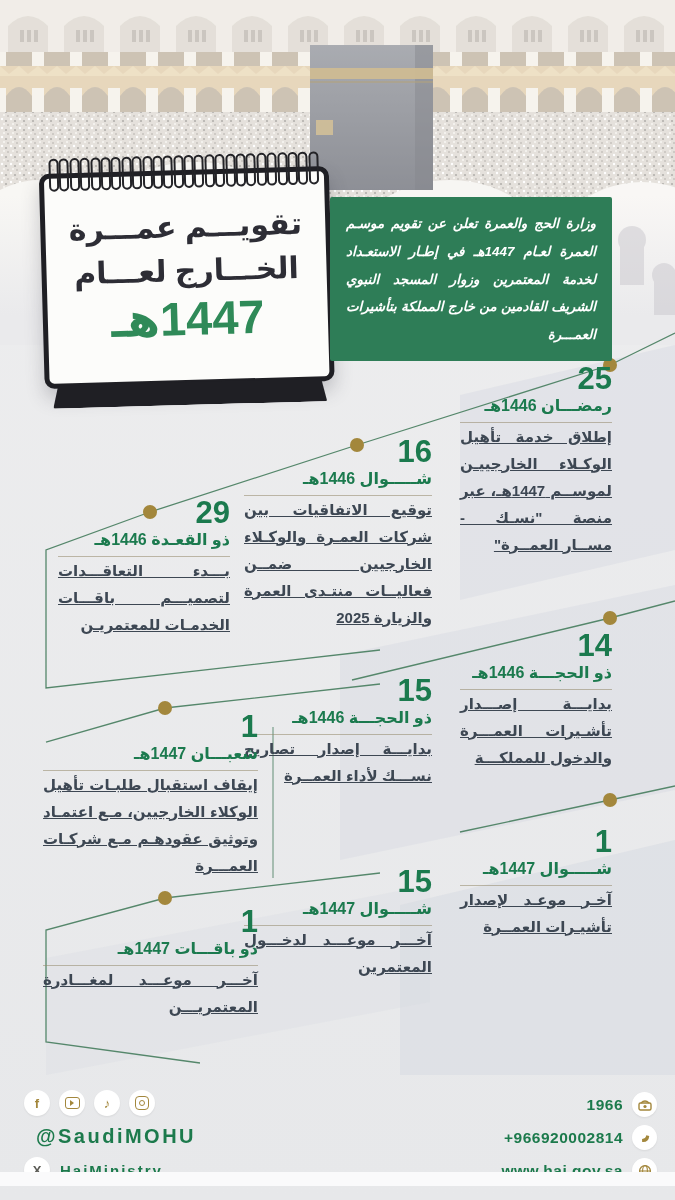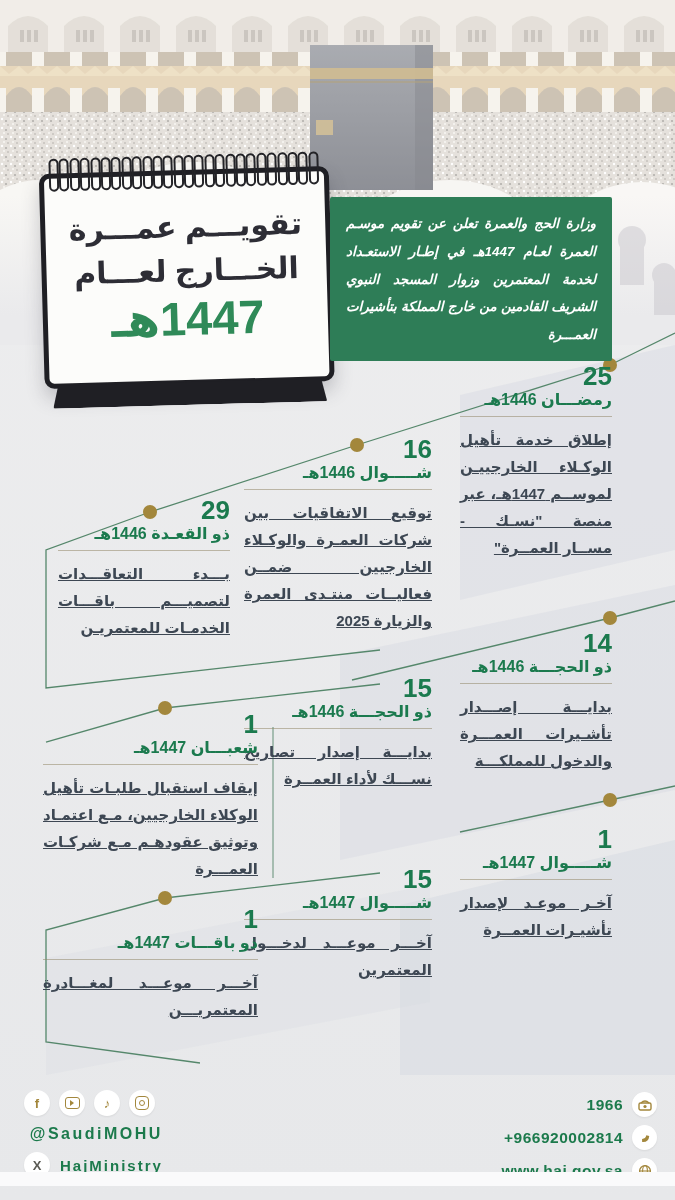--- a/index.html
+++ b/index.html
@@ -19,23 +19,23 @@
   .cal-page{position:relative;background:#fcfcfa;border:5px solid #1f1f24;border-radius:10px;
     height:205px;text-align:center;box-shadow:0 10px 18px rgba(60,60,70,.25);}
   .cal-spiral{position:absolute;top:-15px;left:10px;right:10px;display:flex;justify-content:space-between;z-index:3;}
   .cal-spiral span{width:6px;height:29px;border:2.6px solid #232327;border-radius:5px;background:transparent;display:block;}
   .cal-title{margin-top:30px;font-size:30px;font-weight:bold;color:#2d2d35;direction:rtl;line-height:1.45;}
   .cal-year{font-size:47px;font-weight:bold;color:#2f8a58;direction:rtl;line-height:1.15;}
   .cal-base{height:23px;background:#1f1f24;margin:-3px 8px 0;clip-path:polygon(2% 0,98% 0,100% 100%,0 100%);border-radius:2px;}
 
   
   .entry{position:absolute;direction:rtl;text-align:right;}
-  .entry .day{font-size:26px;font-weight:bold;color:#1b7a4e;line-height:1.05;}
+  .entry .day{font-size:31px;font-weight:bold;color:#1b7a4e;line-height:1.05;}
   .entry .month{font-size:16px;font-weight:bold;color:#1b7a4e;padding-bottom:7px;
-    border-bottom:1px solid rgba(148,136,106,.55);margin-bottom:9px;}
+    border-bottom:1px solid rgba(148,136,106,.55);}
   .entry .desc{font-size:15px;font-weight:bold;color:#3d4753;line-height:1.8;text-align:justify;text-decoration:underline;}
   .e1{right:63px;top:363px;width:152px;}
   .e2{right:243px;top:436px;width:188px;}
   .e3{right:445px;top:497px;width:172px;}
   .e4{right:63px;top:630px;width:152px;}
   .e5{right:243px;top:675px;width:188px;}
   .e6{right:417px;top:711px;width:215px;}
   .e7{right:63px;top:826px;width:152px;}
   .e8{right:243px;top:866px;width:188px;}
   .e9{right:417px;top:906px;width:215px;}
@@ -44,21 +44,21 @@
   .footer{position:absolute;left:0;right:0;top:1072px;height:114px;}
   .bottom-strip{position:absolute;left:0;right:0;bottom:0;height:14px;background:#fafafb;}
   .social{position:absolute;left:24px;top:18px;}
   .icon-row{display:flex;gap:9px;margin-bottom:9px;}
   .circ{width:26px;height:26px;border-radius:50%;background:#fff;display:flex;align-items:center;justify-content:center;
     box-shadow:0 1px 2px rgba(0,0,0,.07);color:#a3873c;font-weight:bold;font-size:13px;}
   .yt{width:13px;height:10px;border:1.6px solid #a3873c;border-radius:3px;position:relative;}
   .yt:after{content:"";position:absolute;left:4px;top:2px;border-left:4px solid #a3873c;border-top:3px solid transparent;border-bottom:3px solid transparent;}
   .ig{width:12px;height:12px;border:1.6px solid #a3873c;border-radius:4px;position:relative;}
   .ig:after{content:"";position:absolute;left:2.6px;top:2.6px;width:4px;height:4px;border:1.5px solid #a3873c;border-radius:50%;}
-  .handle{color:#1c7a4c;font-weight:bold;font-size:16px;letter-spacing:2.5px;margin:2px 0 9px;text-align:right;}
+  .handle{color:#1c7a4c;font-weight:bold;font-size:20px;letter-spacing:2.5px;margin:2px 12px 9px;text-align:right;}
   .xrow{display:flex;align-items:center;gap:10px;}
   .xcirc{color:#5b5b55;font-size:13px;}
   .xname{color:#1c7a4c;font-weight:bold;font-size:15px;letter-spacing:2px;}
   .logo{position:absolute;left:50%;transform:translateX(-50%);top:6px;text-align:center;width:220px;}
   .logo-ar{color:#1d7a4b;font-weight:bold;font-size:13px;direction:rtl;margin-top:4px;}
   .logo-en{color:#1d7a4b;font-size:5.8px;letter-spacing:1.1px;font-weight:bold;margin-top:2px;}
   .contact{position:absolute;right:18px;top:20px;direction:ltr;}
   .c-row{display:flex;align-items:center;justify-content:flex-end;gap:9px;margin-bottom:8px;}
   .c-txt{color:#1c7a4c;font-weight:bold;font-size:15.5px;letter-spacing:.5px;}
   .c-ic{width:25px;height:25px;border-radius:50%;background:#fff;display:flex;align-items:center;justify-content:center;box-shadow:0 1px 2px rgba(0,0,0,.07);}

